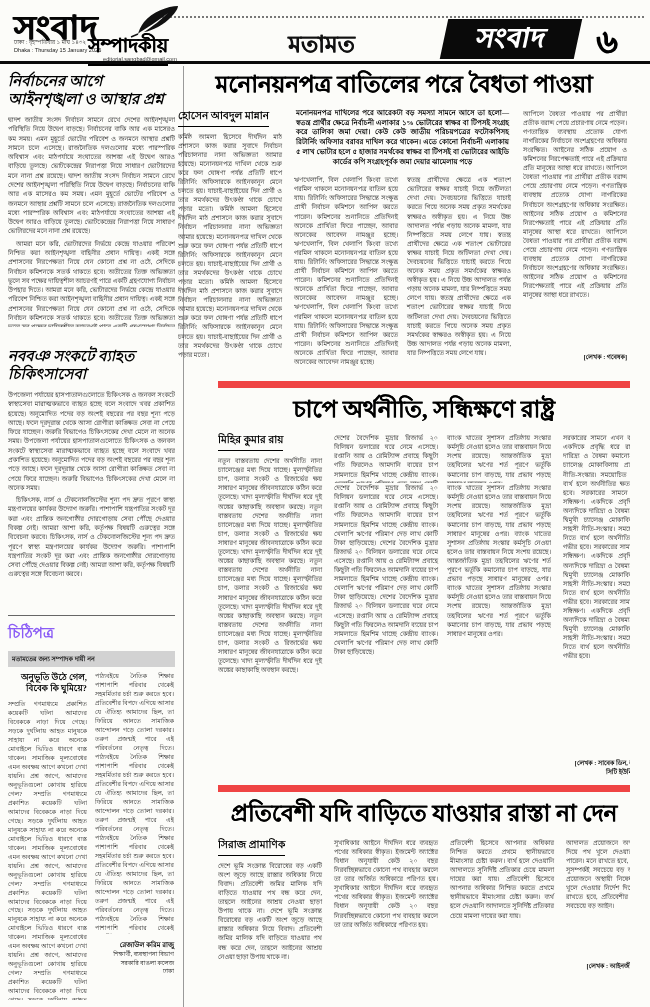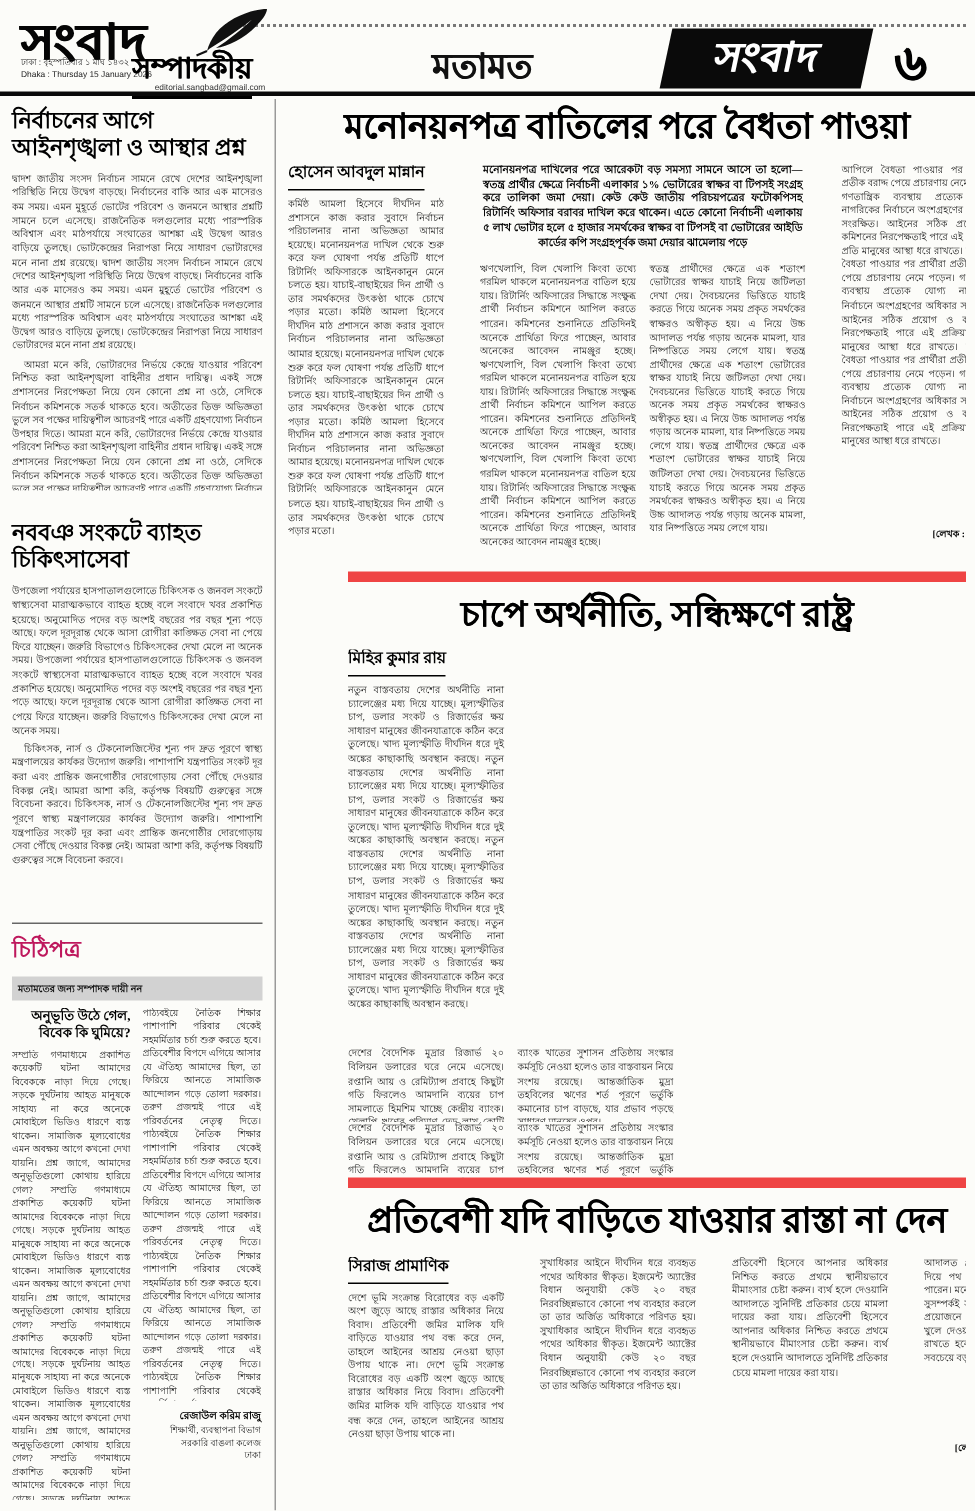--- a/index.html
+++ b/index.html
@@ -26,45 +26,45 @@
     transform:skewX(-12deg);display:flex;align-items:center;justify-content:center;}
   .brandbox span{color:#fff;font-size:27px;font-weight:bold;letter-spacing:1px;
     text-shadow:.7px 0 #fff;}
   .pgnum{position:absolute;top:16px;left:596px;font-size:33px;font-weight:bold;color:#000;
     text-shadow:.8px 0 #000;}
   .hdr-rule{position:absolute;top:61px;left:0;width:650px;height:3px;background:#0a0a0a;}
   
   .vrule{position:absolute;top:66px;bottom:0;left:183px;width:1px;background:#9a9a9a;}
   
   .leftcol{position:absolute;top:66px;left:8px;width:167px;}
-  .ed-h{font-size:15px;line-height:1.2;font-weight:bold;color:#000;margin:6px 0 7px;}
+  .ed-h{font-size:15px;line-height:1.2;font-weight:bold;color:#000;margin:6px 0 7px;font-style:italic;}
   .ed-body{height:212px;overflow:hidden;font-size:6.4px;line-height:1.45;text-align:justify;color:#222;}
   .ed-body p{margin:0 0 3px;}
   .ed-body p + p{text-indent:8px;}
   .ed-gap{height:14px;}
   .letters{border-top:1px solid #666;margin-top:13px;padding-top:3px;}
-  .let-ttl{font-size:15px;font-weight:bold;margin:2px 0 5px;color:#be185d;}
+  .let-ttl{font-size:15px;font-weight:bold;margin:2px 0 5px;color:#8b5cf6;}
   .let-bar{background:#d2d2d2;color:#111;font-size:6.4px;font-weight:bold;padding:2.5px 4px;
     margin-bottom:5px;font-family:"Liberation Sans",sans-serif;}
   .let-cols{display:flex;gap:8px;height:336px;overflow:hidden;}
   .let-col{width:79px;font-size:6.2px;line-height:1.45;text-align:justify;color:#222;}
   .let-h{font-size:8.8px;font-weight:bold;line-height:1.3;color:#000;margin-bottom:5px;text-align:right;}
   .let-body1{height:300px;overflow:hidden;}
   .let-body2{height:262px;overflow:hidden;}
   .sig{margin-top:6px;text-align:right;line-height:1.45;}
   .sig .nm{font-weight:bold;font-size:6.8px;color:#000;}
   .sig .ln{font-size:6px;color:#222;}
   
-  .maincol{position:absolute;top:66px;left:192px;width:452px;}
+  .maincol{position:absolute;top:66px;left:178px;width:452px;}
   .article{padding-top:5px;}
   .article + .article{border-top:7px solid #ef4444;padding-top:8px;margin-left:40px;}
   .art-h{font-size:23px;line-height:1.2;font-weight:bold;text-align:center;color:#000;
     margin:0 0 10px;text-shadow:.3px 0 #000;}
-  .cols{display:flex;gap:24px;overflow:hidden;}
-  .h-a1{height:272px;} .h-a2{height:352px;flex-direction:column;} .h-a3{height:158px;}
+  .cols{display:flex;gap:12px;overflow:hidden;}
+  .h-a1{height:272px;} .h-a2{height:352px;} .h-a3{height:158px;}
   .ncol{width:104px;flex:0 0 104px;font-size:6.4px;line-height:1.42;text-align:justify;color:#222;}
   .pair{flex:0 0 217px;width:217px;display:flex;flex-direction:column;overflow:hidden;}
   .pair-cols{display:flex;gap:9px;flex:1;overflow:hidden;}
   .pair-cols .ncol{width:104px;flex:0 0 104px;}
   .author{display:inline-block;font-size:10.5px;font-weight:bold;color:#000;
     border-bottom:1px solid #000;padding-bottom:2px;margin-bottom:5px;}
   .inset{font-size:7.1px;font-weight:bold;line-height:1.4;text-align:justify;text-align-last:center;
     color:#000;margin:0 2px 7px;}
   .pq{font-size:9.3px;line-height:1.72;text-align:center;color:#000;margin:8px 4px 10px;}
   .txtA{height:240px;overflow:hidden;} .txtB{height:322px;overflow:hidden;} .txtC{height:120px;overflow:hidden;}

